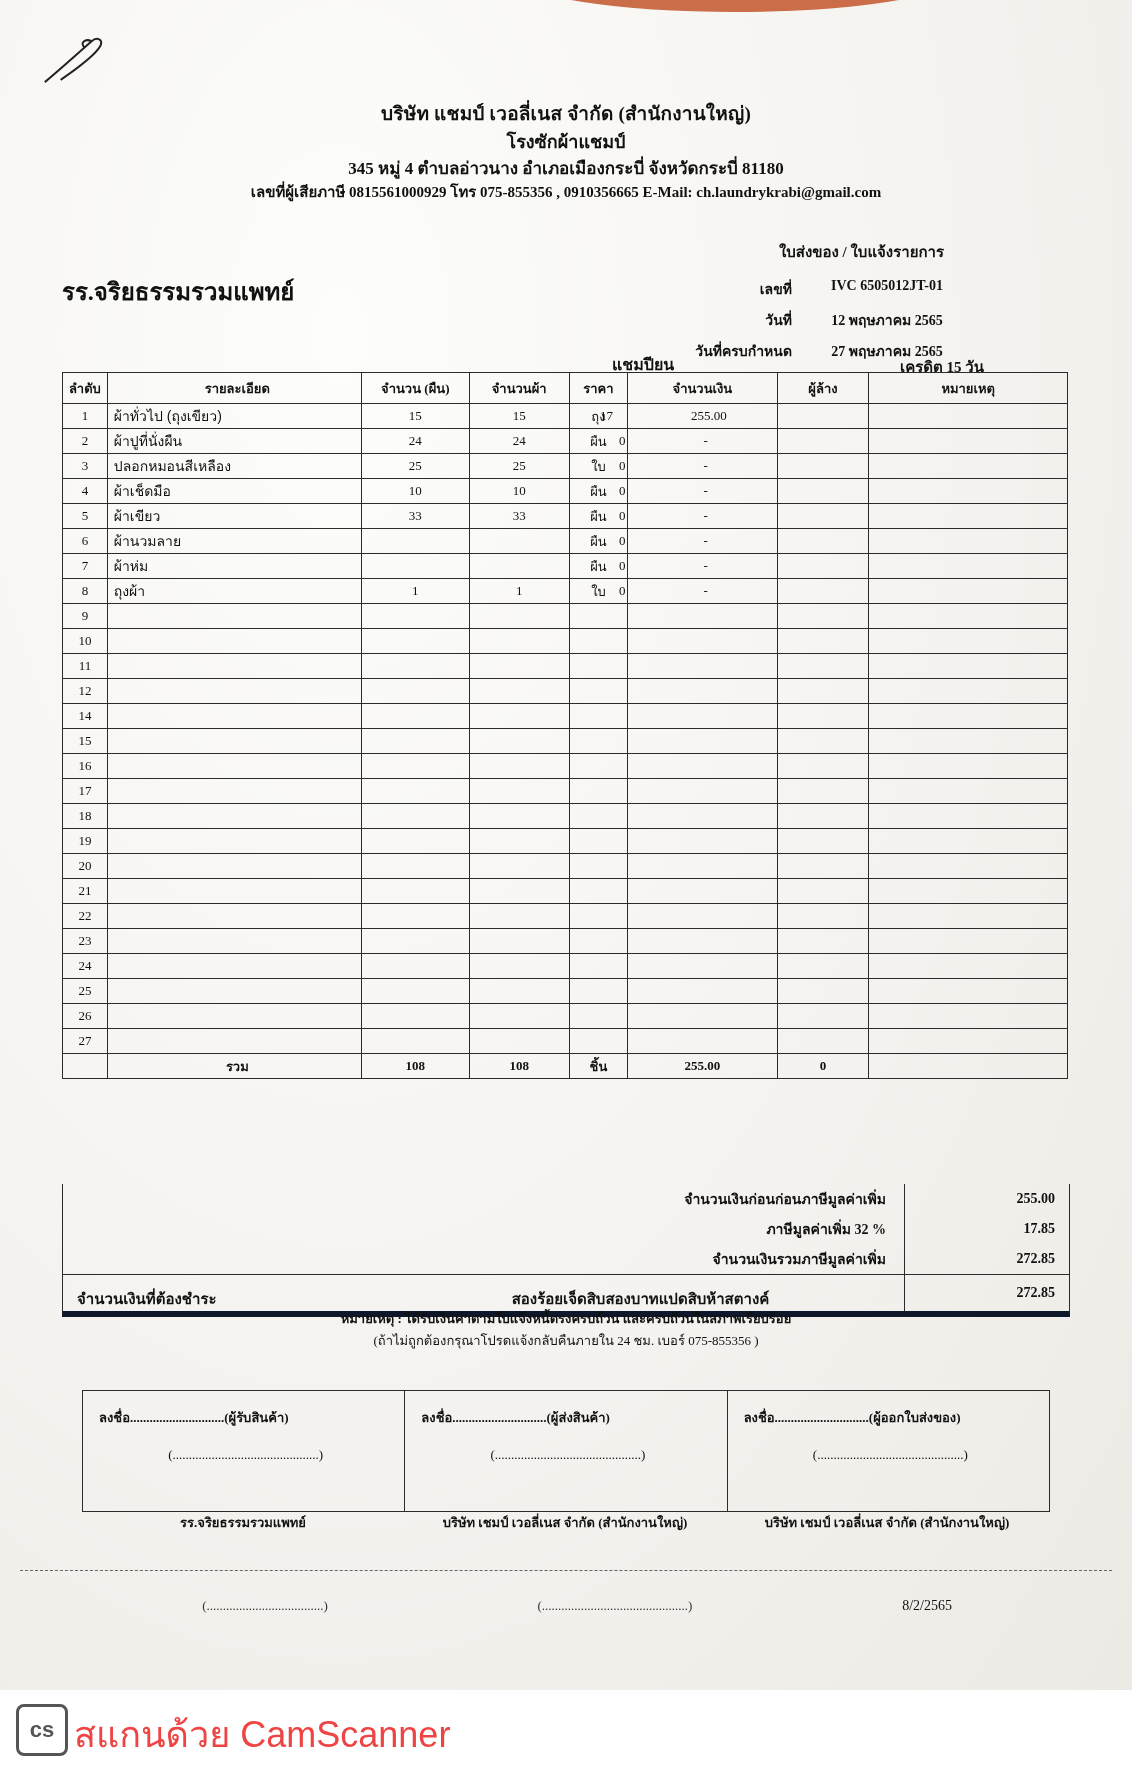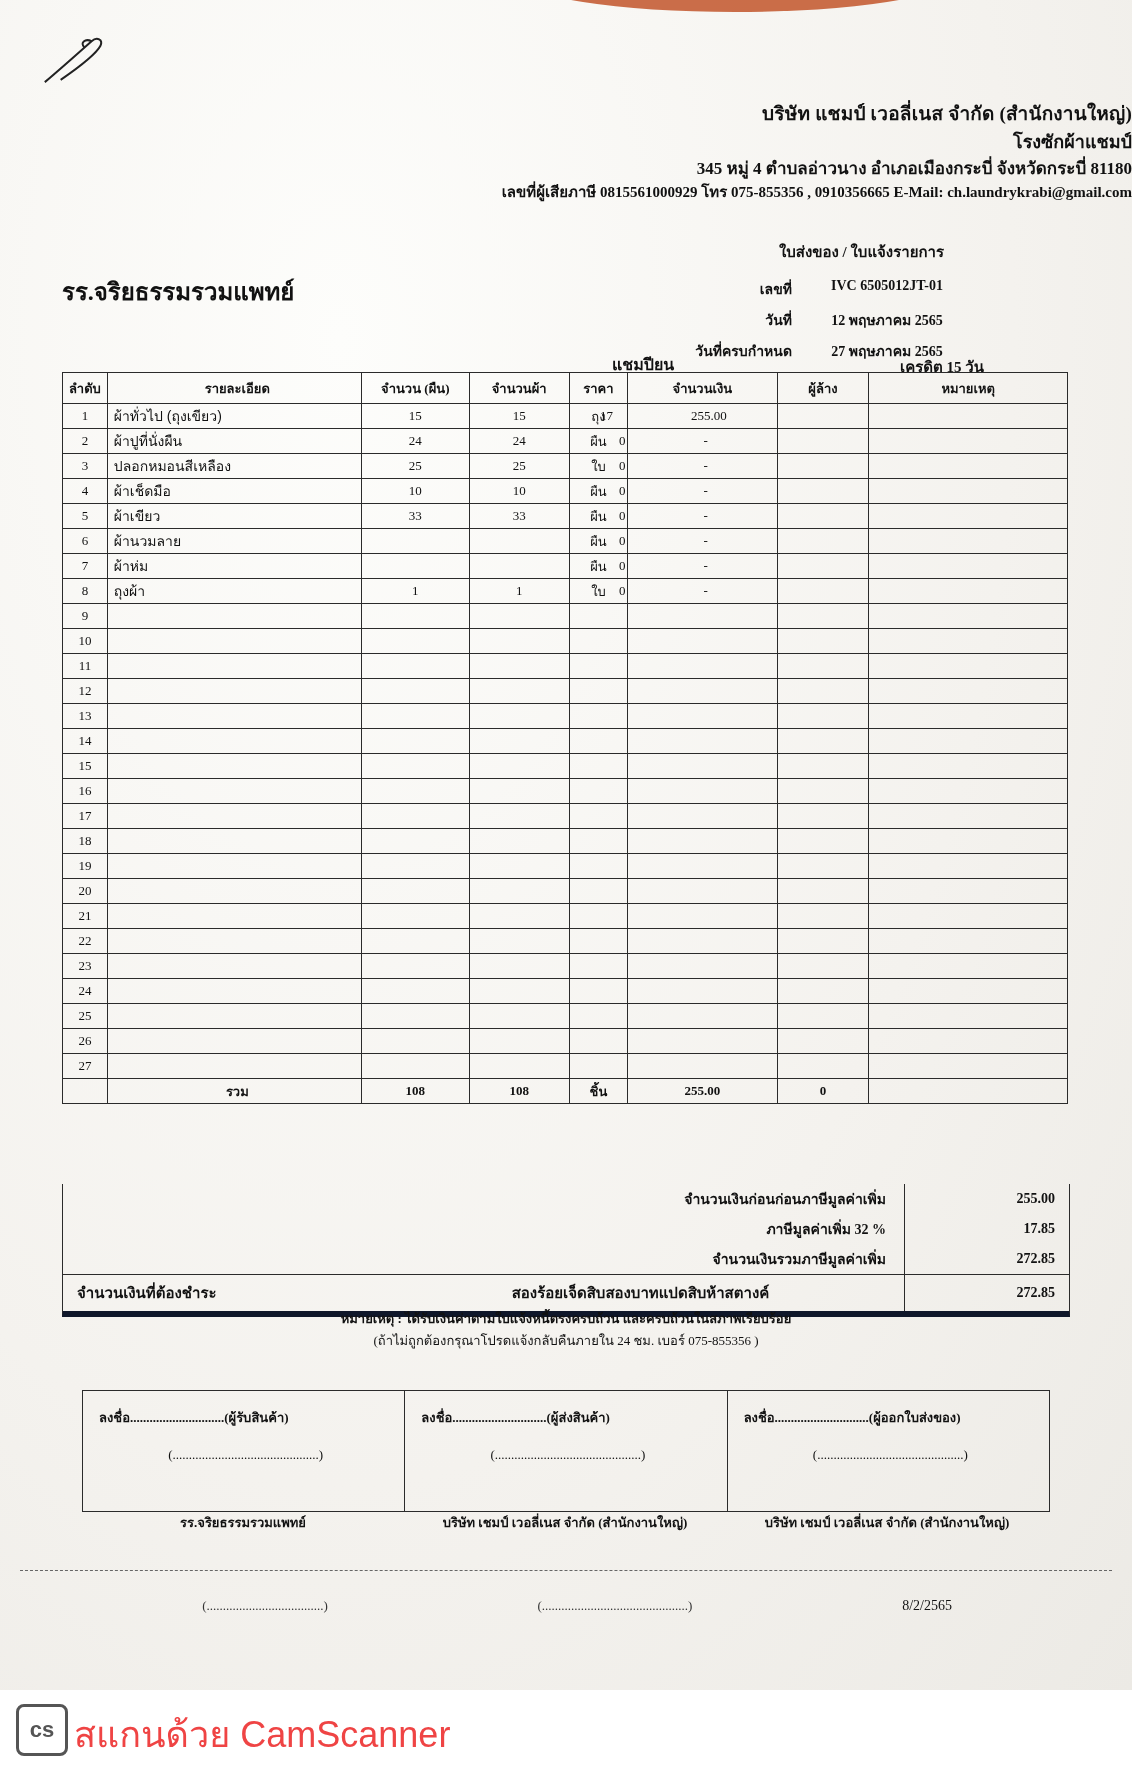--- a/index.html
+++ b/index.html
@@ -26,21 +26,21 @@
   .top-smudge{
     position:absolute;left:520px;top:-22px;width:430px;height:34px;
     background:#c2552a;opacity:.85;border-radius:0 0 50% 50%/0 0 100% 100%;
   }
   
   .clip{
     position:absolute;left:38px;top:38px;width:70px;height:44px;
     transform:rotate(-8deg);
   }
   .hdr{
-    position:absolute;left:0;top:100px;width:1132px;text-align:right;
+    position:absolute;left:0;top:100px;width:1132px;text-align:center;
     line-height:1.5;
   }
   .hdr .l1{font-size:19px;font-weight:bold;letter-spacing:.2px;}
   .hdr .l2{font-size:18px;font-weight:bold;}
   .hdr .l3{font-size:17px;font-weight:bold;}
   .hdr .l4{font-size:15px;font-weight:bold;}
 
   .doc-type{
     position:absolute;right:188px;top:240px;font-size:15px;font-weight:bold;
   }
@@ -92,21 +92,21 @@
     border-bottom:6px solid #0f172a;
     font-size:14px;
   }
   .totals .trow{
     display:flex;justify-content:flex-end;align-items:center;height:30px;
   }
   .totals .tlabel{text-align:right;padding-right:18px;font-weight:bold;}
   .totals .tval{width:150px;text-align:right;padding-right:14px;font-weight:bold;
     border-left:1px solid #2b2b2b;height:30px;line-height:30px;}
   .grand{
-    display:flex;align-items:center;height:36px;border-top:1px solid #2b2b2b;
+    display:flex;align-items:flex-end;height:36px;border-top:1px solid #2b2b2b;
   }
   .grand .g1{width:300px;padding-left:14px;font-weight:bold;font-size:15px;}
   .grand .g2{flex:1;text-align:center;font-weight:bold;font-size:15px;}
   .grand .g3{width:150px;text-align:right;padding-right:14px;font-weight:bold;
     border-left:1px solid #2b2b2b;height:36px;line-height:36px;}
   .note1{
     position:absolute;left:0;top:1308px;width:1132px;text-align:center;
     font-size:13px;font-weight:bold;
   }
   .note2{
@@ -331,30 +331,20 @@
           <td class="c-no">12</td>
           <td class="c-desc desc-h"></td>
           <td class="c-qty"></td>
           <td class="c-cnt"></td>
           <td class="c-unit"></td>
           <td class="c-amt"></td>
           <td class="c-wash"></td>
           <td class="c-note"></td>
         </tr>
         <tr>
-          <td class="c-no">13</td>
-          <td class="c-desc desc-h"></td>
-          <td class="c-qty"></td>
-          <td class="c-cnt"></td>
-          <td class="c-unit"></td>
-          <td class="c-amt"></td>
-          <td class="c-wash"></td>
-          <td class="c-note"></td>
-        </tr>
-        <tr>
           <td class="c-no">14</td>
           <td class="c-desc desc-h"></td>
           <td class="c-qty"></td>
           <td class="c-cnt"></td>
           <td class="c-unit"></td>
           <td class="c-amt"></td>
           <td class="c-wash"></td>
           <td class="c-note"></td>
         </tr>
         <tr>

